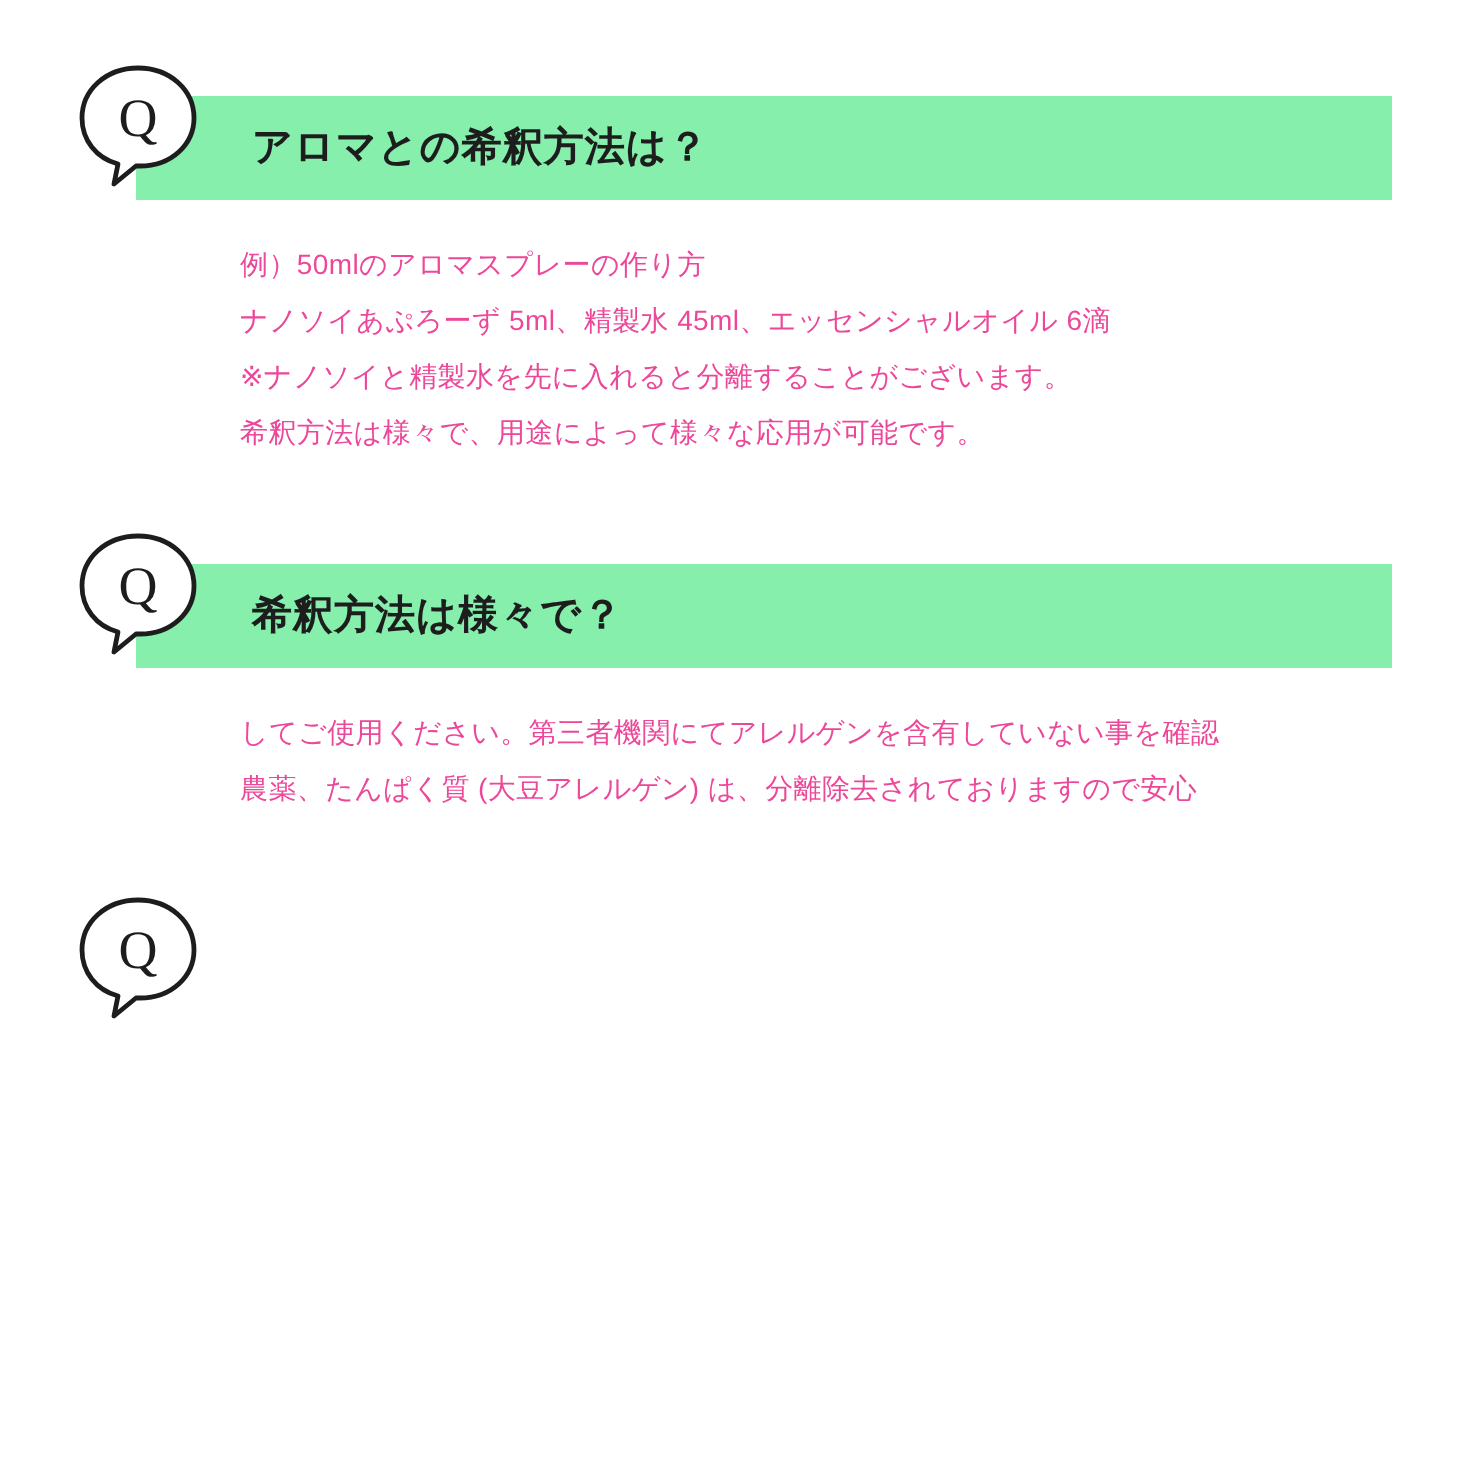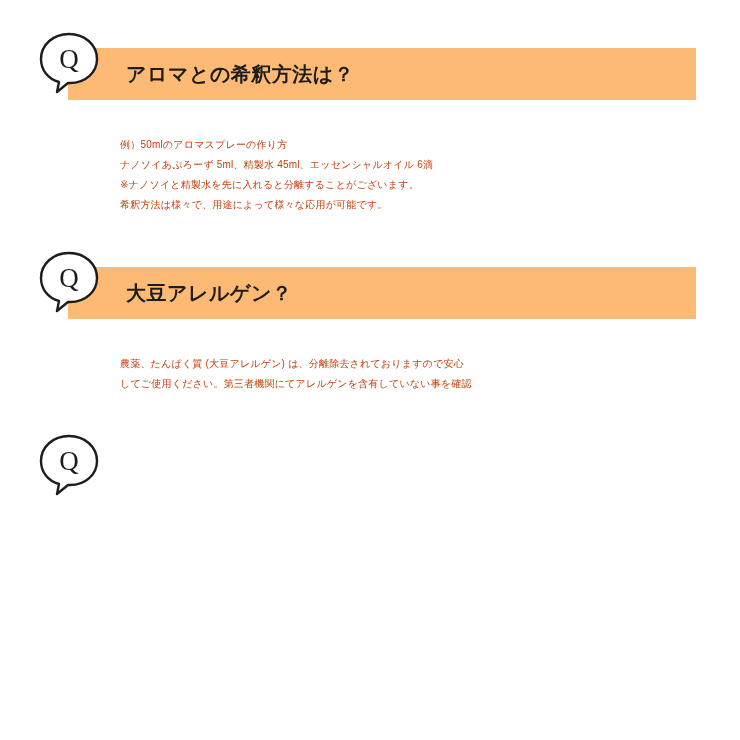--- a/index.html
+++ b/index.html
@@ -27,21 +27,21 @@
   .faq-item {
     position: relative;
     margin-bottom: 30px;
   }
   
   .q-band {
     position: relative;
     height: 52px;
     margin-left: 68px;
     margin-right: 44px;
-    background: #fdba74;
+    background: #86efac;
     display: flex;
     align-items: center;
   }
   .q-title {
     font-size: 20px;
     font-weight: bold;
     color: #1d1d1d;
     letter-spacing: 0.5px;
     padding-left: 58px;
     line-height: 1.2;
@@ -52,23 +52,23 @@
     left: 38px;
     top: -16px;
     width: 62px;
     height: 62px;
     z-index: 3;
   }
   .q-badge svg { display: block; }
   .answer {
     margin-left: 120px;
     margin-right: 44px;
-    margin-top: 35px;
-    font-size: 10px;
-    color: #c2410c;
+    margin-top: 18px;
+    font-size: 14px;
+    color: #ec4899;
     line-height: 2.0;
     letter-spacing: 0.2px;
   }
   .answer .line { display: block; white-space: nowrap; }
   .spacer-1 { height: 22px; }
   .spacer-2 { height: 26px; }
 </style>
 </head>
 <body>
 
@@ -96,25 +96,25 @@
     <div class="spacer-1"></div>
 
     <div class="faq-item">
       <div class="q-badge">
         <svg width="62" height="62" viewBox="0 0 62 62" xmlns="http://www.w3.org/2000/svg">
           <path d="M31 2 C15 2 3 13 3 27 C3 38 10 47 21 50 L19 60 L30 51 C31 51 31 51 32 51 C48 51 59 40 59 27 C59 13 47 2 31 2 Z" fill="#ffffff" stroke="#1d1d1d" stroke-width="2.4" stroke-linejoin="round"></path>
           <text x="31" y="36" text-anchor="middle" font-family="Liberation Serif, serif" font-size="27" fill="#1d1d1d">Q</text>
         </svg>
       </div>
       <div class="q-band">
-        <div class="q-title">大豆アレルゲン？</div>
+        <div class="q-title">希釈方法は様々で？</div>
       </div>
       <div class="answer">
+        <span class="line">してご使用ください。第三者機関にてアレルゲンを含有していない事を確認</span>
         <span class="line">農薬、たんぱく質 (大豆アレルゲン) は、分離除去されておりますので安心</span>
-        <span class="line">してご使用ください。第三者機関にてアレルゲンを含有していない事を確認</span>
       </div>
     </div>
 
     <div class="spacer-2"></div>
 
     <div class="faq-item">
       <div class="q-badge">
         <svg width="62" height="62" viewBox="0 0 62 62" xmlns="http://www.w3.org/2000/svg">
           <path d="M31 2 C15 2 3 13 3 27 C3 38 10 47 21 50 L19 60 L30 51 C31 51 31 51 32 51 C48 51 59 40 59 27 C59 13 47 2 31 2 Z" fill="#ffffff" stroke="#1d1d1d" stroke-width="2.4" stroke-linejoin="round"></path>
           <text x="31" y="36" text-anchor="middle" font-family="Liberation Serif, serif" font-size="27" fill="#1d1d1d">Q</text>

